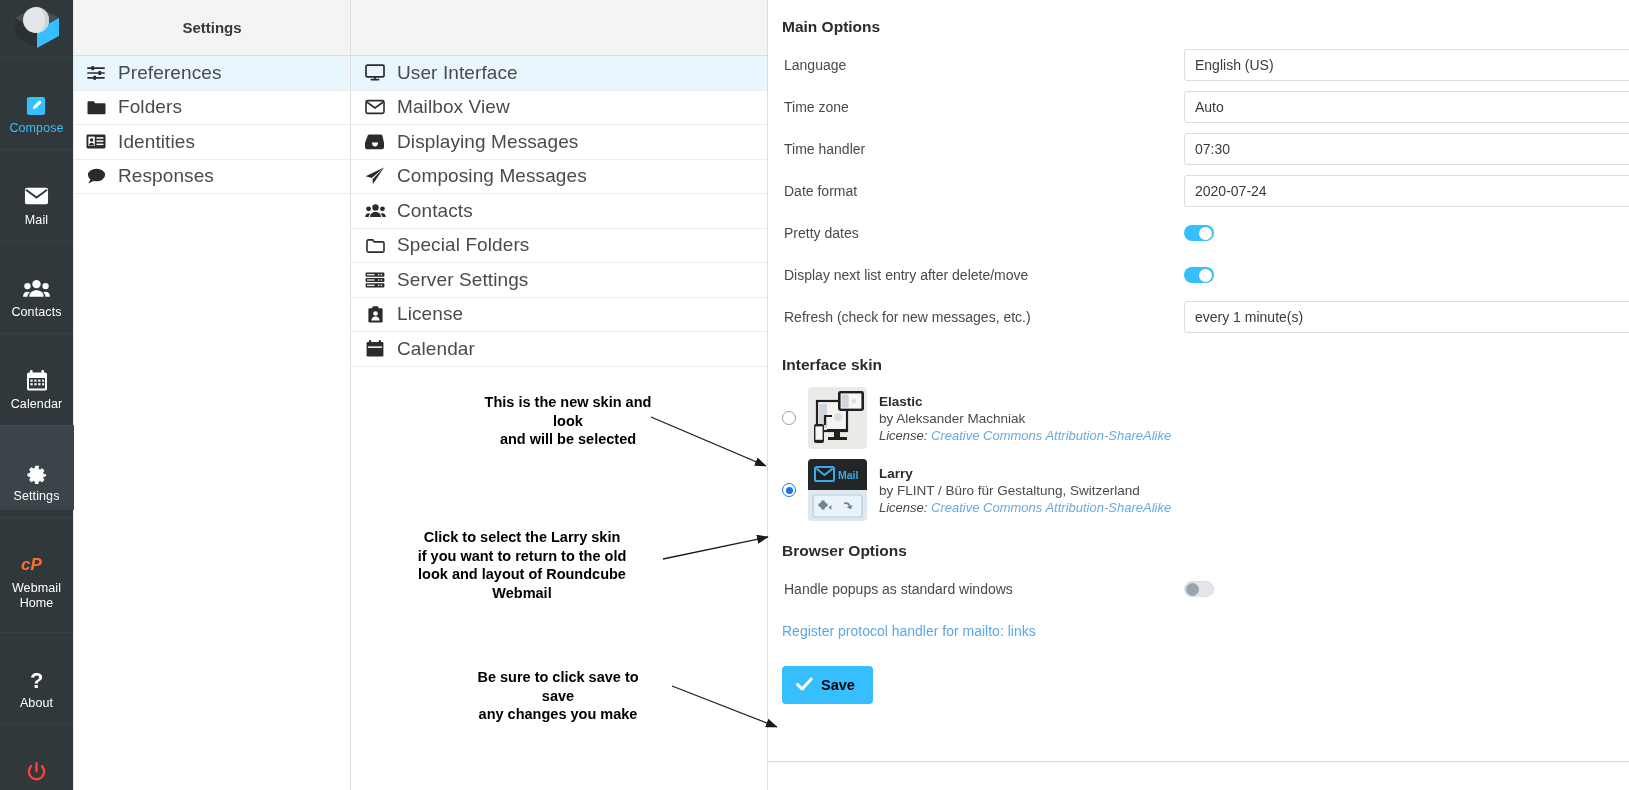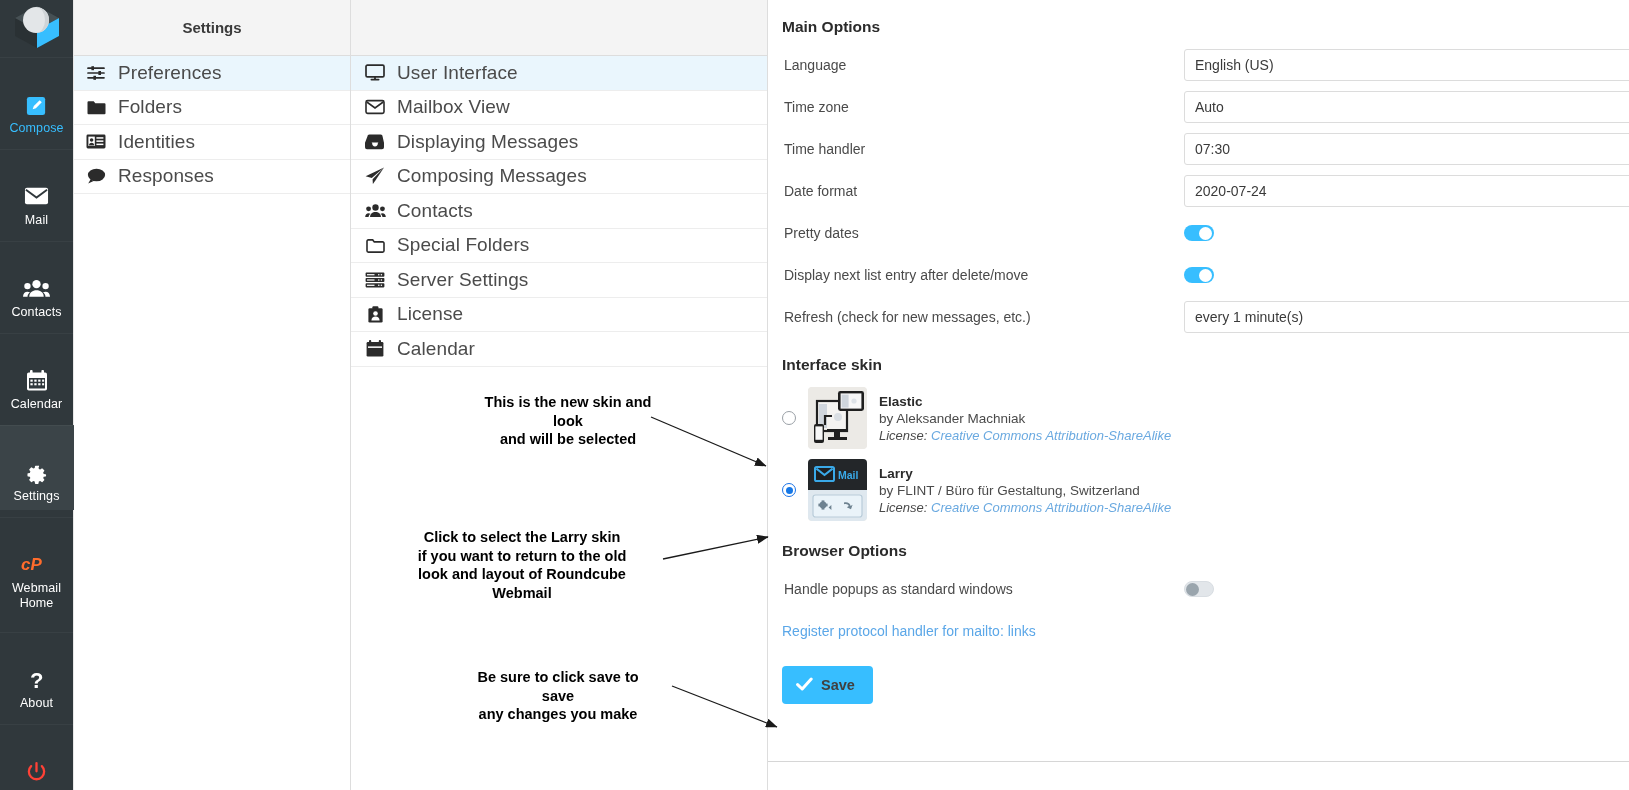--- a/index.html
+++ b/index.html
@@ -201,21 +201,21 @@
   .link-row {
     padding-left: 14px; margin-top: 12px;
   }
   .link-row a {
     font-size: 14px; color: #5ba7e8; text-decoration: none;
   }
   .save-wrap { padding-left: 14px; margin-top: 26px; }
   .save-btn {
     display: inline-flex; align-items: center; gap: 8px;
     background: #37beff;
-    color: #404040;
+    color: #000000;
     border: none;
     border-radius: 4px;
     height: 38px;
     padding: 0 18px 0 14px;
     font-size: 14.5px; font-weight: bold;
     font-family: "Liberation Sans", sans-serif;
     cursor: pointer;
   }
 
   

